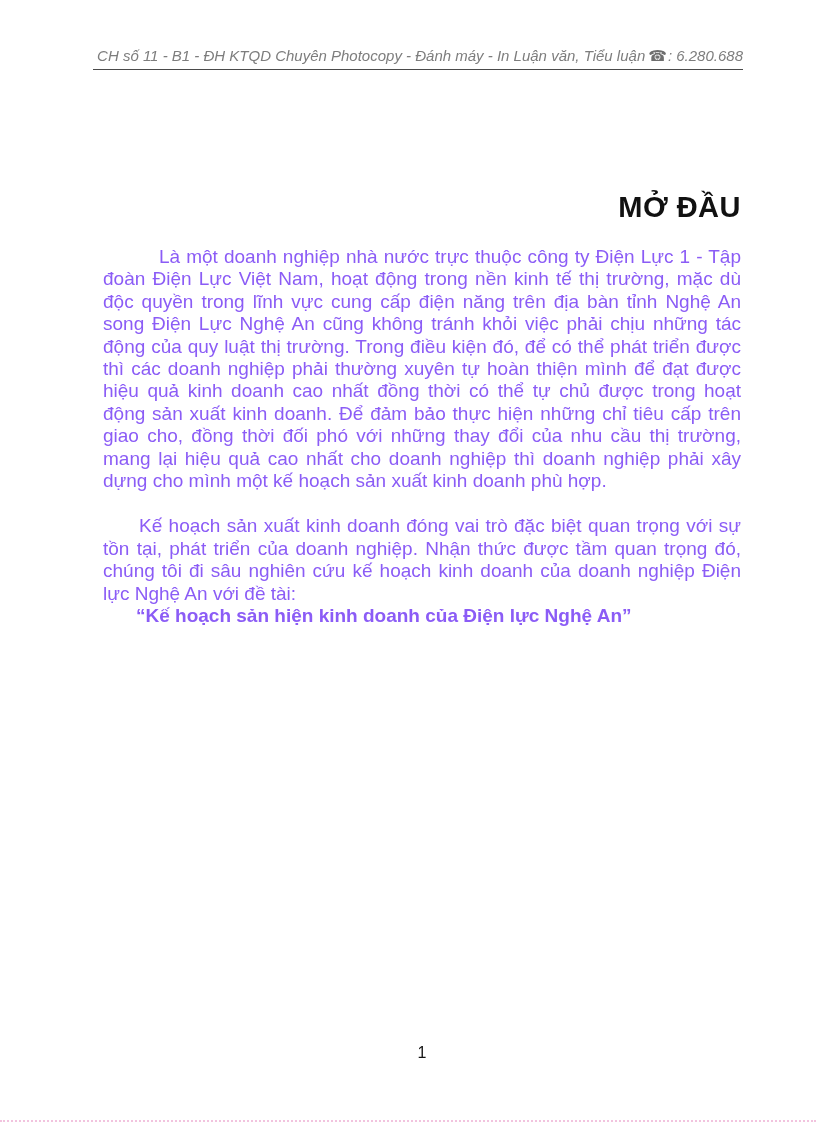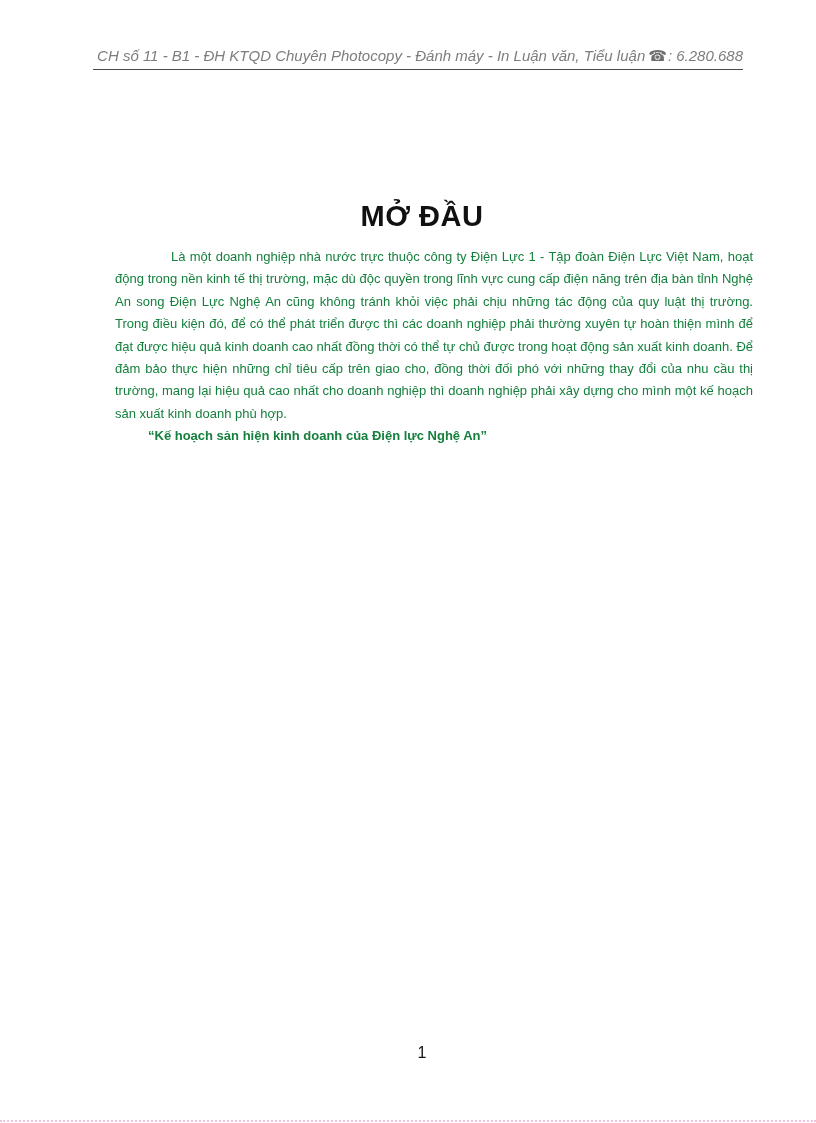--- a/index.html
+++ b/index.html
@@ -37,39 +37,39 @@
     font-style: normal;
     font-size: 15px;
     color: #6e6e6e;
     padding: 0 1px 0 3px;
   }
 
   
   .doc-title {
     position: absolute;
     left: 103px;
-    top: 200px;
+    top: 191px;
     width: 638px;
-    text-align: center;
+    text-align: right;
     font-weight: bold;
     font-size: 29px;
     letter-spacing: 0.5px;
     color: #111111;
   }
 
   
   .body-col {
     position: absolute;
-    left: 115px;
+    left: 103px;
     top: 246px;
     width: 638px;
-    font-size: 13px;
+    font-size: 19px;
     line-height: 22.4px;
     text-align: justify;
-    color: #15803d;
+    color: #8b5cf6;
   }
   .body-col p { margin: 0; }
   .para-1 { text-indent: 56px; }
   .para-2 { text-indent: 36px; margin-top: 23px !important; }
   .thesis-line {
     padding-left: 33px;
     font-weight: bold;
     text-align: left;
   }
 
@@ -99,20 +99,21 @@
 <div class="page">
 
   <div class="header">
     <span>CH số 11 - B1 - ĐH KTQD Chuyên Photocopy - Đánh máy - In Luận văn,  Tiểu luận</span><span class="phone-icon">☎</span><span>: 6.280.688</span>
   </div>
 
   <div class="doc-title">MỞ ĐẦU</div>
 
   <div class="body-col">
     <p class="para-1">Là một doanh nghiệp nhà nước trực thuộc công ty Điện Lực 1  - Tập đoàn Điện Lực Việt Nam, hoạt động trong nền kinh tế thị trường, mặc dù độc quyền trong lĩnh vực cung cấp điện năng trên địa bàn tỉnh Nghệ An song Điện Lực Nghệ An cũng không tránh khỏi việc phải chịu những tác động của quy luật thị trường. Trong điều kiện đó, để có thể phát triển được thì các doanh nghiệp phải thường xuyên tự hoàn thiện mình để đạt được hiệu quả kinh doanh cao nhất đồng thời có thể tự chủ được trong hoạt động sản xuất kinh doanh. Để đảm bảo thực hiện những chỉ tiêu cấp trên giao cho, đồng thời đối phó với những thay đổi của nhu cầu thị trường, mang lại hiệu quả cao nhất cho doanh nghiệp thì doanh nghiệp phải xây dựng cho mình một kế hoạch sản xuất kinh doanh phù hợp.</p>
+    <p class="para-2">Kế hoạch sản xuất kinh doanh đóng vai trò đặc biệt quan trọng với sự tồn tại, phát triển của doanh nghiệp. Nhận thức được tầm quan trọng đó, chúng tôi đi sâu nghiên cứu kế hoạch kinh doanh của doanh nghiệp Điện lực Nghệ An với đề tài:</p>
     <p class="thesis-line">“Kế hoạch sản hiện kinh doanh của Điện lực Nghệ An”</p>
   </div>
 
   <div class="page-number">1</div>
 
   <div class="bottom-marker"></div>
 
 </div>
 
 </body></html>

